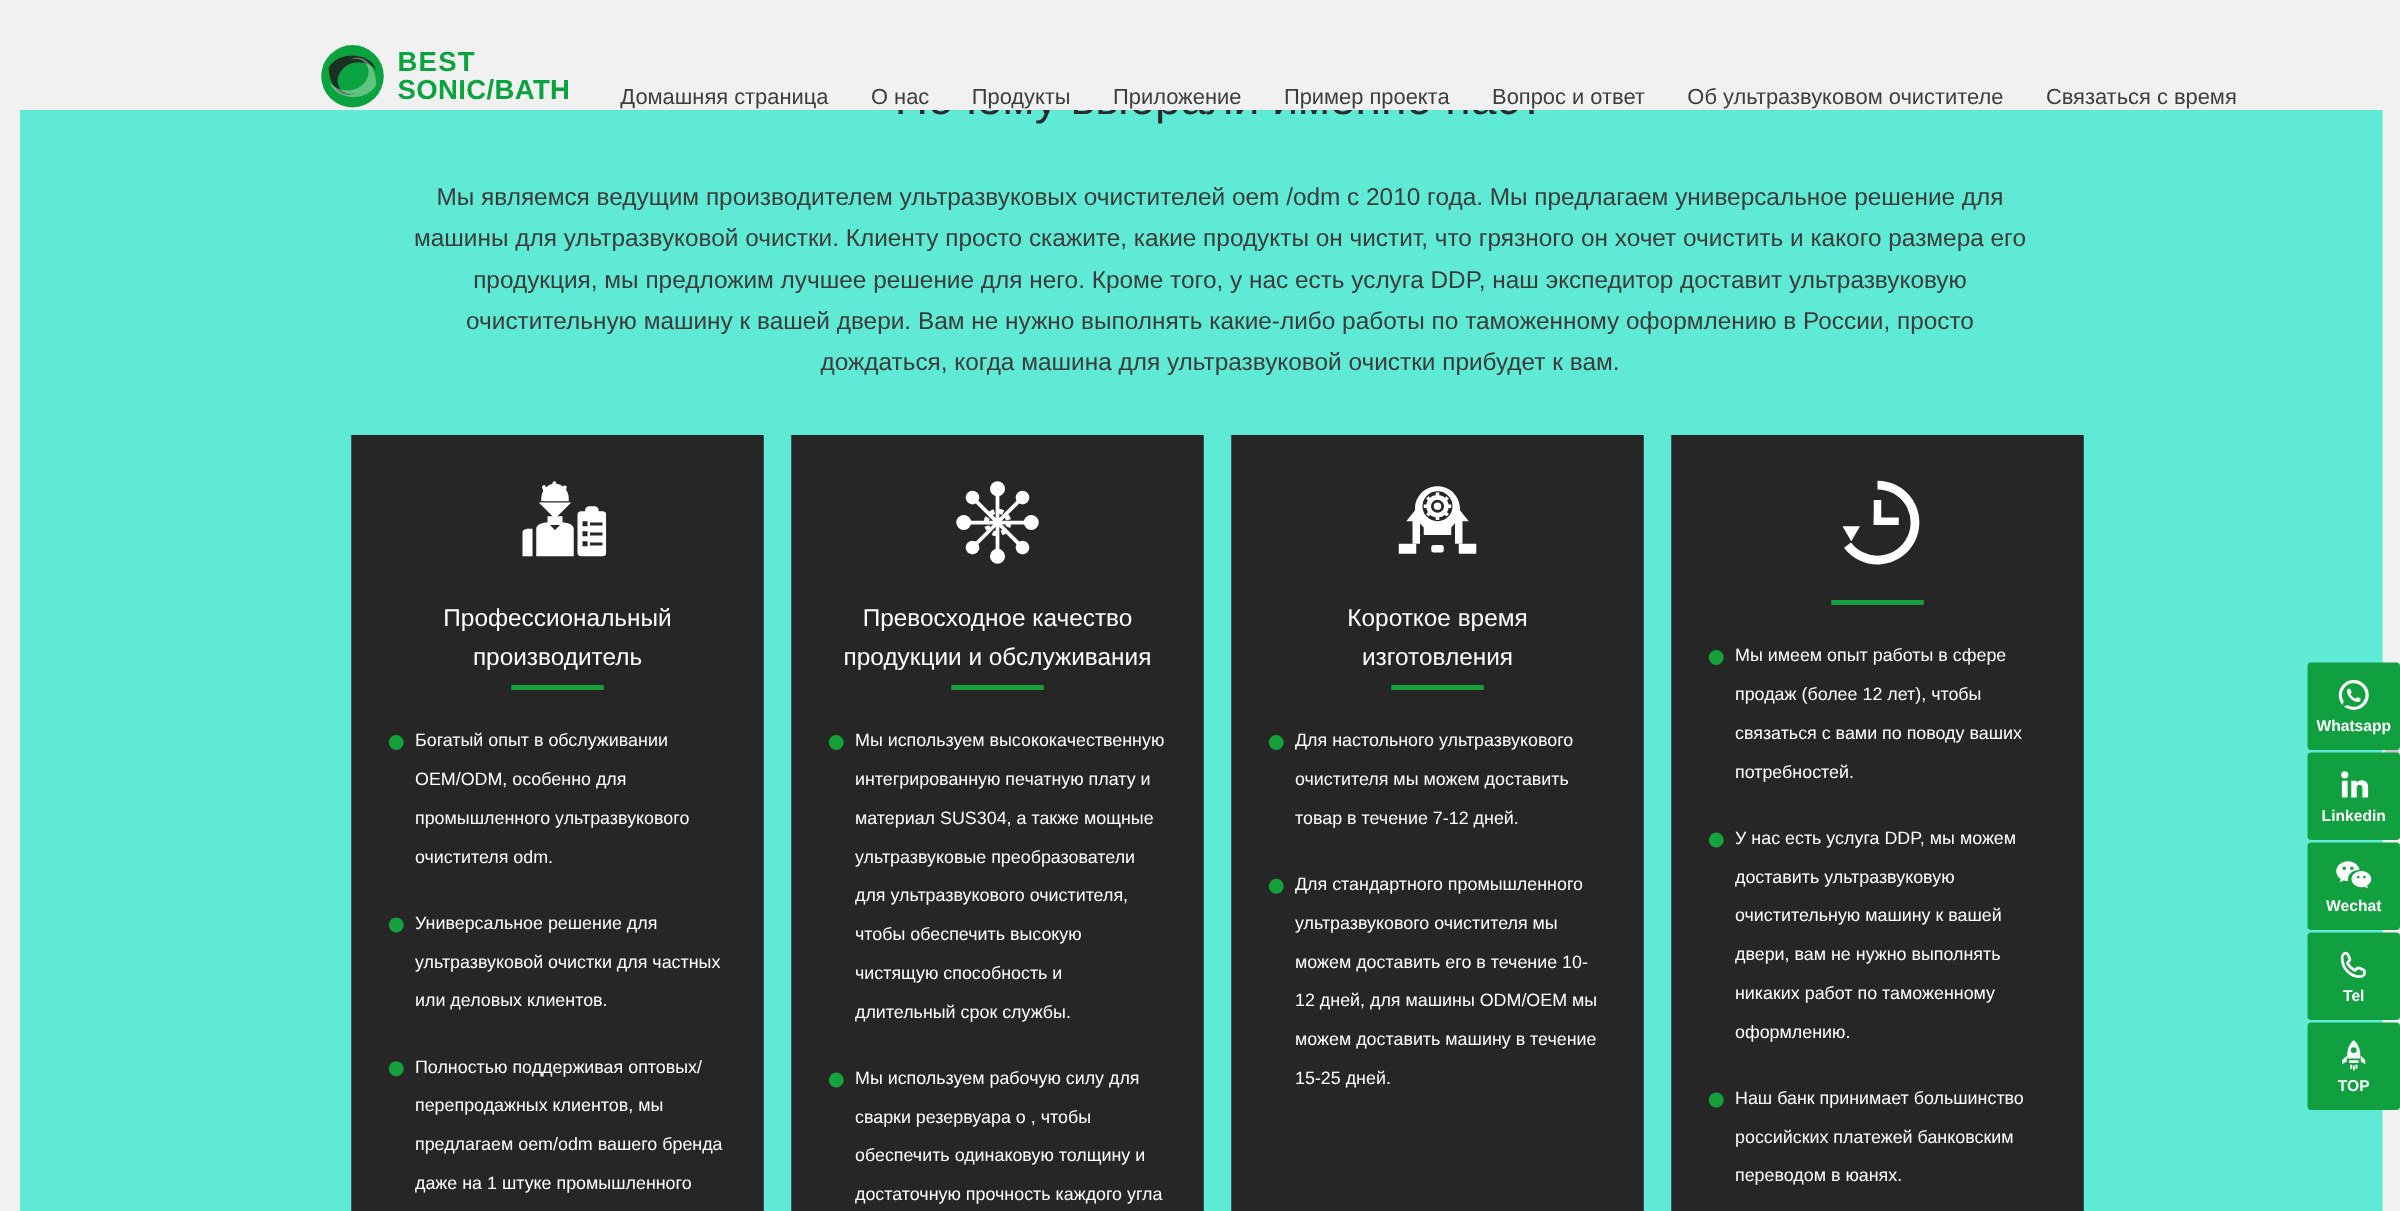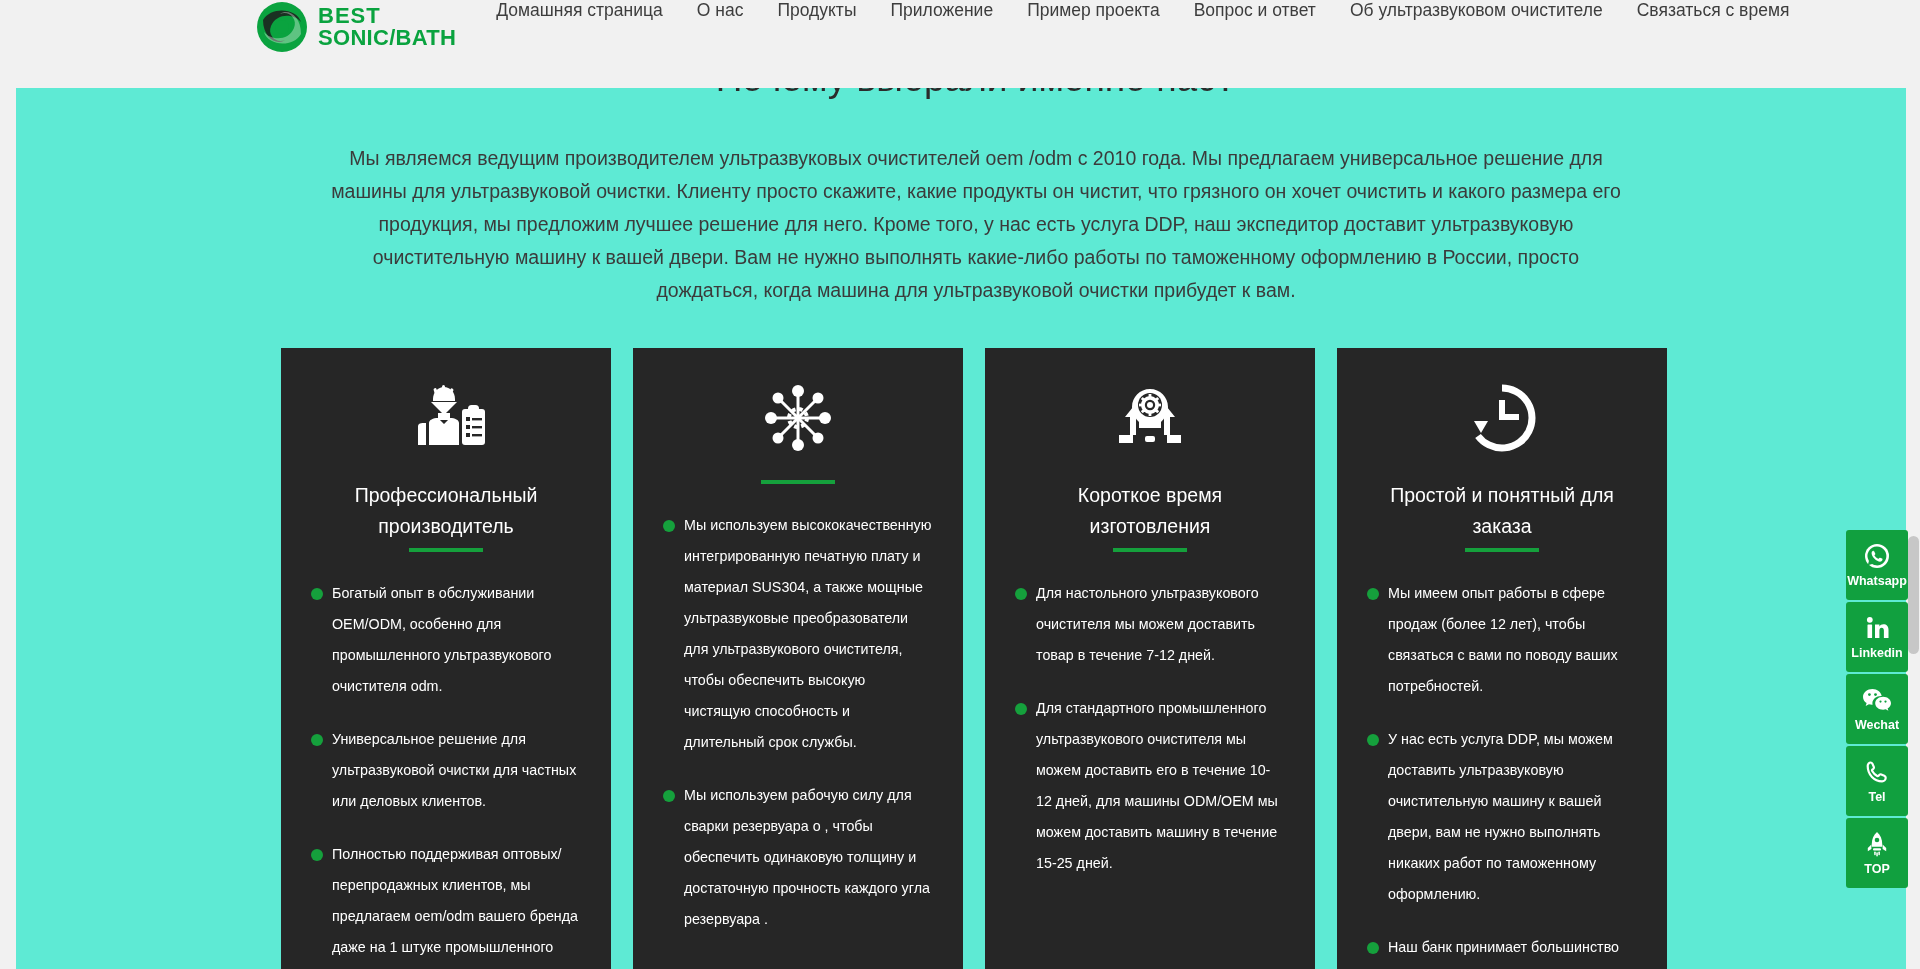--- a/index.html
+++ b/index.html
@@ -9,21 +9,21 @@
     background: #f1f1f1;
     font-family: "Liberation Sans", sans-serif;
   }
   body { position: relative; }
 
   
   .header {
     position: absolute; top: 0; left: 0;
     width: 1920px; height: 88px;
     background: #f1f1f1;
-    display: flex; align-items: flex-start;
+    display: flex; align-items: flex-end;
     z-index: 40;
   }
   .logo-wrap {
     margin-left: 255px;
     display: flex; align-items: center; gap: 9px;
   }
   .logo-mark { width: 54px; height: 54px; flex: none; }
   .logo-text {
     display: flex; flex-direction: column;
     line-height: 1.02;
@@ -133,21 +133,21 @@
   .social {
     position: absolute;
     right: 0;
     top: 530px;
     width: 74px;
     z-index: 50;
     display: flex; flex-direction: column;
     gap: 2px;
   }
   .social-btn {
-    width: 62px; height: 70px;
+    width: 74px; height: 70px;
     background: #11a03f;
     color: #ffffff;
     display: flex; flex-direction: column;
     align-items: center; justify-content: center;
     gap: 5px;
     cursor: pointer;
     border-radius: 3px;
   }
   .social-label { font-size: 12.5px; font-weight: bold; }
   .social-ico { height: 26px; display: flex; align-items: center; }
@@ -271,20 +271,21 @@
             <circle cx="64" cy="35" r="6"></circle>
             <circle cx="17" cy="15" r="5.5"></circle>
             <circle cx="57" cy="15" r="5.5"></circle>
             <circle cx="17" cy="55" r="5.5"></circle>
             <circle cx="57" cy="55" r="5.5"></circle>
           </g>
           <circle cx="37" cy="35" r="9" fill="none" stroke="#ffffff" stroke-width="4" stroke-dasharray="3.6 3.6"></circle>
           <circle cx="37" cy="35" r="3.4" fill="#ffffff" stroke="none"></circle>
         </svg>
       </div>
+      <div class="card-title">Превосходное качество продукции и обслуживания</div>
       <div class="title-rule"></div>
       <div class="bullets">
         <div class="bullet">
           <span class="dot"></span>
           <span class="bullet-text">Мы используем высококачественную интегрированную печатную плату и материал SUS304, а также мощные ультразвуковые преобразователи для ультразвукового очистителя, чтобы обеспечить высокую чистящую способность и длительный срок службы.</span>
         </div>
         <div class="bullet">
           <span class="dot"></span>
           <span class="bullet-text">Мы используем рабочую силу для сварки резервуара о , чтобы обеспечить одинаковую толщину и достаточную прочность каждого угла резервуара .</span>
         </div>
@@ -345,21 +346,20 @@
       <div class="card-icon">
         <svg width="72" height="70" viewBox="0 0 72 70" fill="none">
           <path d="M36 5a30 30 0 1 1-24 48" stroke="#ffffff" stroke-width="7" stroke-linecap="butt"></path>
           <path d="M8 38l14 0 -7 12z" fill="#ffffff"></path>
           <g fill="#ffffff">
             <rect x="33" y="17" width="6" height="20"></rect>
             <rect x="33" y="31" width="20" height="6"></rect>
           </g>
         </svg>
       </div>
-      <div class="card-title">Простой и понятный для заказа</div>
       <div class="title-rule"></div>
       <div class="bullets">
         <div class="bullet">
           <span class="dot"></span>
           <span class="bullet-text">Мы имеем опыт работы в сфере продаж (более 12 лет), чтобы связаться с вами по поводу ваших потребностей.</span>
         </div>
         <div class="bullet">
           <span class="dot"></span>
           <span class="bullet-text">У нас есть услуга DDP, мы можем доставить ультразвуковую очистительную машину к вашей двери, вам не нужно выполнять никаких работ по таможенному оформлению.</span>
         </div>

